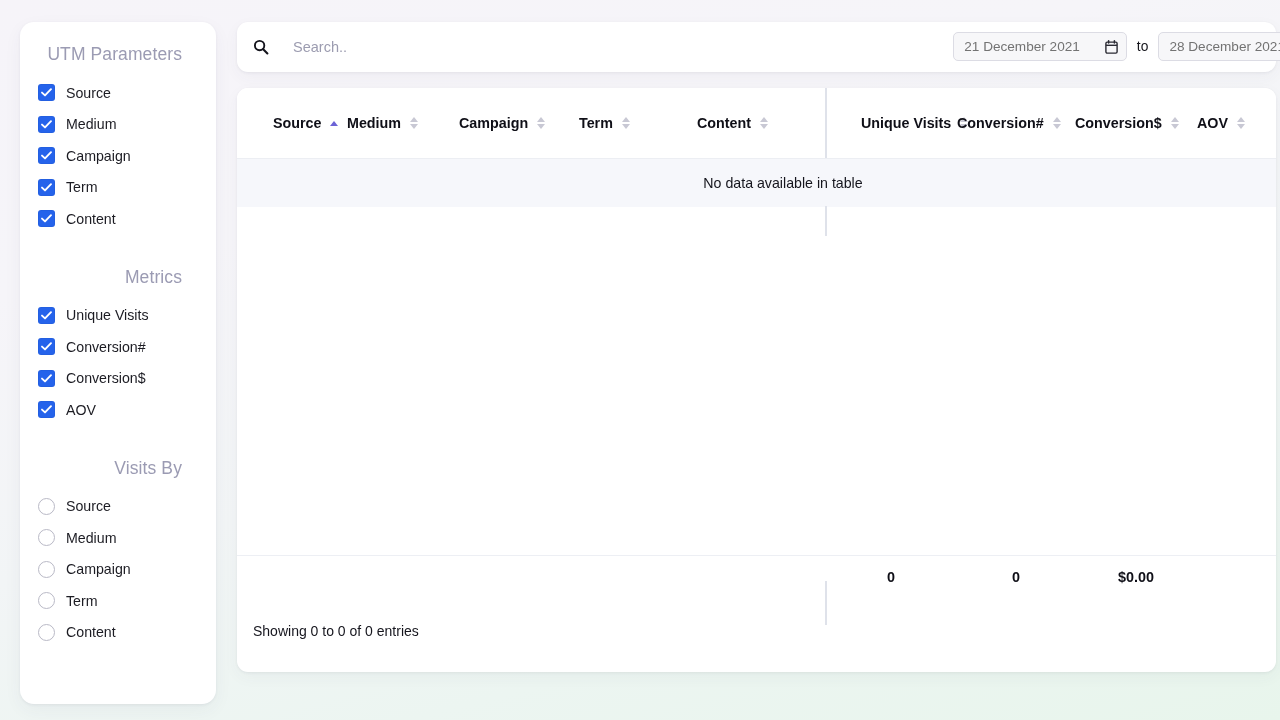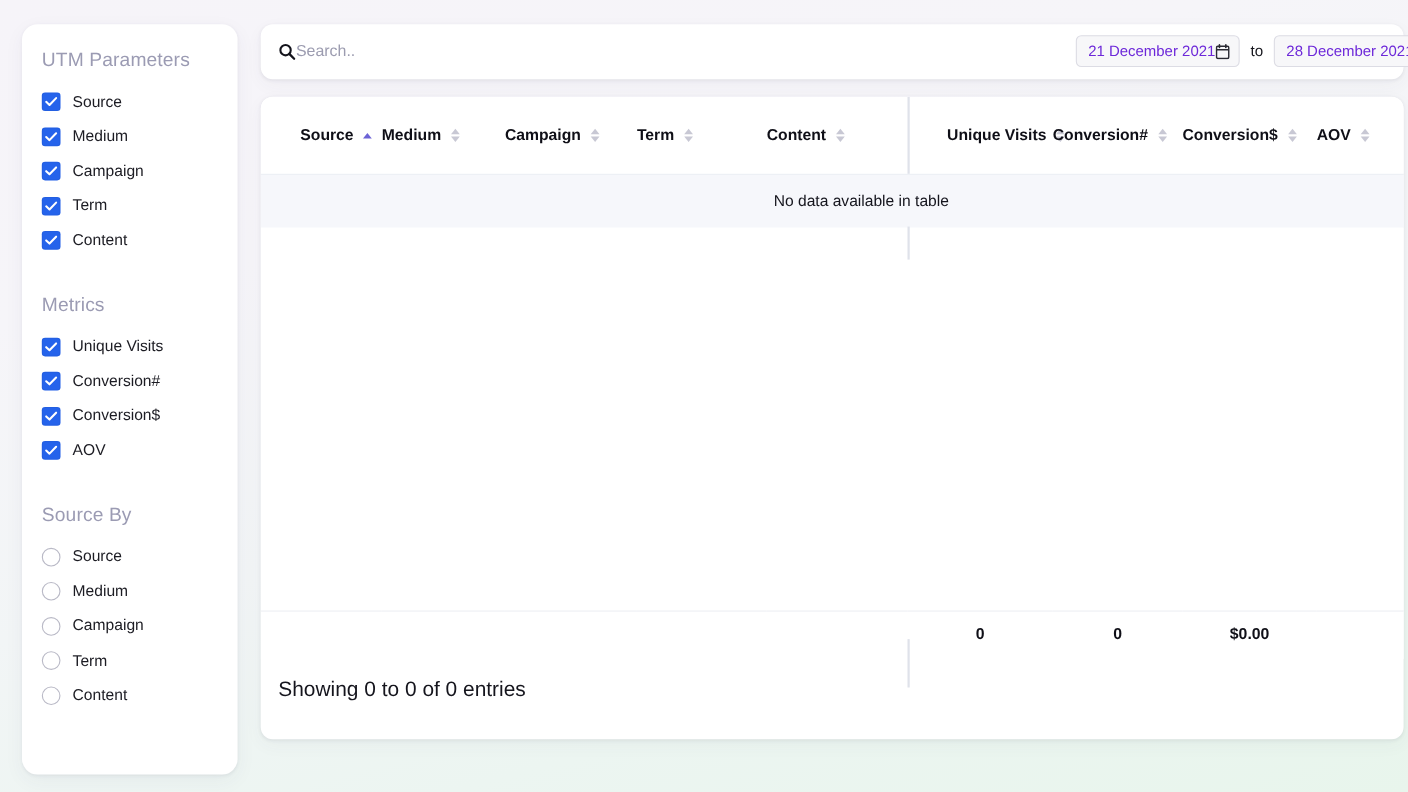--- a/index.html
+++ b/index.html
@@ -31,20 +31,21 @@
   
   .sidebar {
     width: 196px;
     margin: 22px 0 0 20px;
     background: #ffffff;
     border-radius: 14px;
     box-shadow: 0 1px 3px rgba(60,60,90,0.07), 0 6px 18px rgba(60,60,90,0.05);
     padding: 22px 16px 22px 0;
     flex: 0 0 auto;
     height: 682px;
+    text-align: right;
   }
 
   .group { padding: 0 18px; }
   .group + .group { margin-top: 32px; }
 
   .group-title {
     font-size: 17.5px;
     color: #9b9bb3;
     font-weight: 400;
     letter-spacing: 0.1px;
@@ -121,21 +122,21 @@
     padding: 0 16px;
     width: 1039px;
   }
   .search-icon { flex: 0 0 auto; display: flex; align-items: center; color: #14141c; }
   .search-input {
     border: none;
     outline: none;
     font-family: "Liberation Sans", sans-serif;
     font-size: 14.5px;
     color: #2b2b38;
-    margin-left: 0;
+    margin-left: 24px;
     flex: 1 1 auto;
     background: transparent;
     min-width: 0;
   }
   .search-input::placeholder { color: #9c9cb0; }
 
   .daterange {
     position: absolute;
     top: 10px;
     right: -14px;
@@ -145,23 +146,23 @@
     z-index: 3;
   }
   .date-field {
     height: 29px;
     background: #f7f7f9;
     border: 1px solid #dcdce4;
     border-radius: 5px;
     display: flex;
     align-items: center;
     padding: 0 8px 0 10px;
-    gap: 0;
+    gap: 25px;
     font-size: 13.6px;
-    color: #6d28d9;
+    color: #737373;
     white-space: nowrap;
   }
   .date-to { font-size: 13.8px; color: #15151c; }
   .cal-icon { display: flex; align-items: center; color: #2a2a33; }
 
   
   .tablecard {
     margin-top: 16px;
     height: 584px;
     width: 1039px;
@@ -221,21 +222,21 @@
     border-top: 1px solid #edeff4;
     text-align: center;
     background: #fff;
   }
   .totals-row td.blank { border-top: 1px solid #edeff4; }
 
   .showing {
     position: absolute;
     left: 16px;
     bottom: 33px;
-    font-size: 19px;
+    font-size: 14px;
     color: #15151d;
   }
 
   
   .vsplit {
     position: absolute;
     width: 1.5px;
     background: #dfe2ea;
     left: 588px;
   }
@@ -334,21 +335,21 @@
           <svg width="13" height="13" viewBox="0 0 13 13">
               <path d="M2 6.6 L5 9.4 L11 3.2" fill="none" stroke="#ffffff" stroke-width="1.9" stroke-linecap="round" stroke-linejoin="round"></path>
             </svg>
         </span>
         <span class="opt-label">AOV</span>
       </div>
 
     </section>
 
     <section class="group">
-      <div class="group-title">Source By</div>
+      <div class="group-title">Visits By</div>
 
 
       <div class="opt">
         <span class="rb"></span>
         <span class="opt-label">Source</span>
       </div>
 
       <div class="opt">
         <span class="rb"></span>
         <span class="opt-label">Medium</span>

